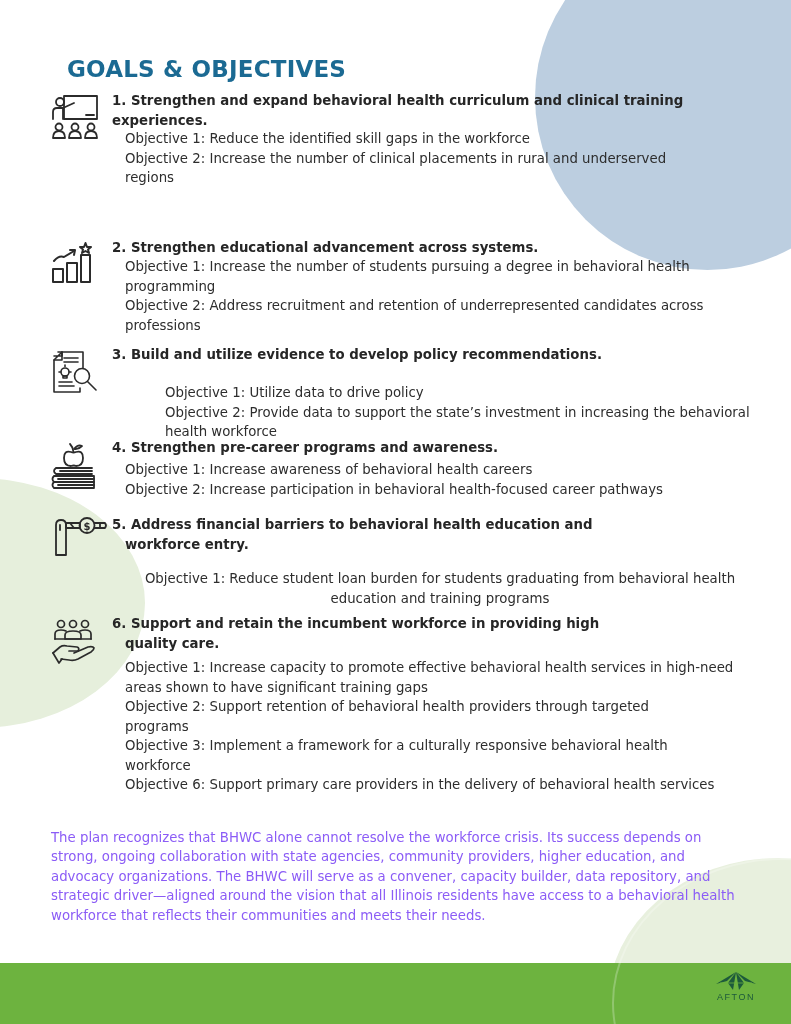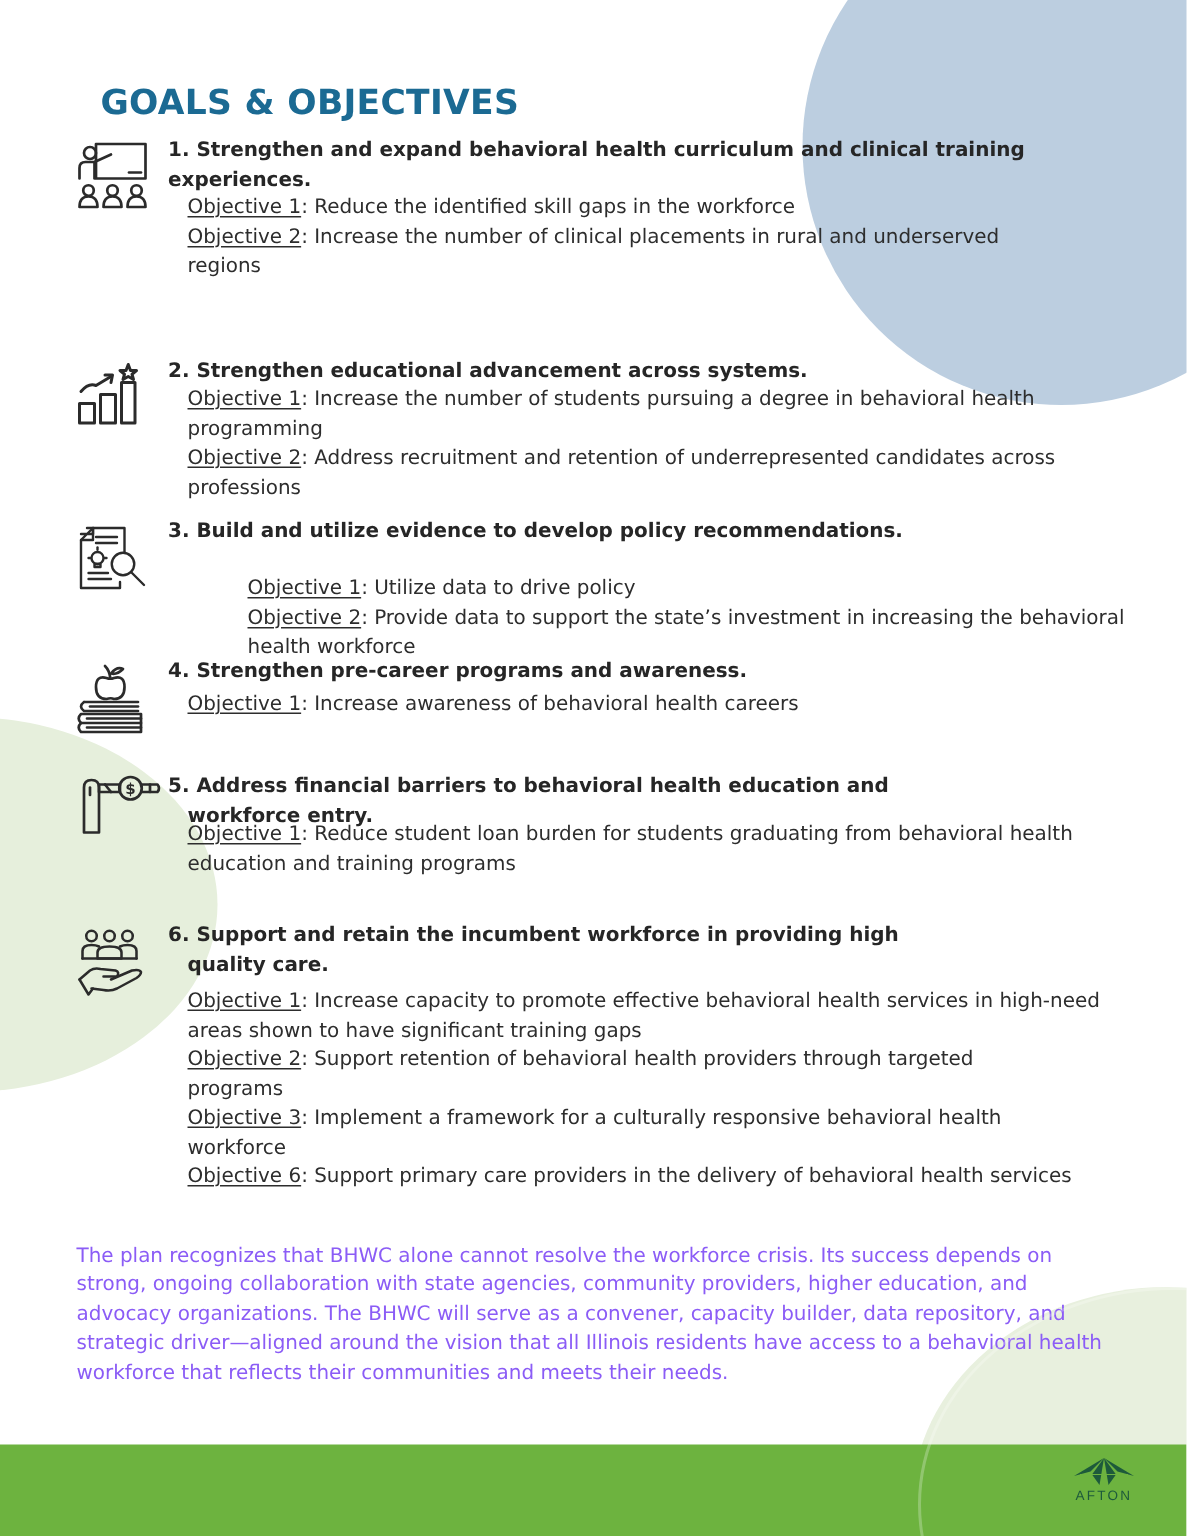--- a/index.html
+++ b/index.html
@@ -50,21 +50,21 @@
   .goal-title {
     position: absolute; left: 112px; width: 600px;
     font-weight: bold; font-size: 13.3px; line-height: 19.5px; color: #262626;
     margin: 0;
   }
   .goal-title .indent { display: block; padding-left: 13px; }
   .obj-list { position: absolute; left: 125px; width: 640px; margin: 0; padding: 0; list-style: none; }
   .obj {
     font-size: 13.3px; line-height: 19.5px; color: #2d2d2d; margin: 0;
   }
-  .obj .lbl { text-decoration: underline; text-underline-offset: 2px; }
+  .obj .lbl { text-underline-offset: 2px; }
   .closing {
     position: absolute; left: 51px; top: 828px; width: 700px; z-index: 2;
     font-size: 13.3px; line-height: 19.4px; color: #8b5cf6; margin: 0;
   }
 </style>
 </head>
 <body>
 
 <div class="bg-blue"></div>
 <div class="bg-green-left"></div>
@@ -156,41 +156,42 @@
       <path d="M10 31 H42"></path>
       <path d="M4 36 H44 V48 H4 Q1 45 4 42 Q1 39 4 36 Z"></path>
       <path d="M8 39 H44 M8 45 H44 M4 42 H44"></path>
     </svg>
   </div>
   <p class="goal-title" style="top:0;">
     <span>4. Strengthen pre-career programs and awareness.</span>
   </p>
   <ul class="obj-list" style="top:22px;">
     <li class="obj"><span class="lbl">Objective 1</span><span>: Increase awareness of behavioral health careers</span></li>
+    <li class="obj"><span class="lbl">Objective 2</span><span>: Increase participation in behavioral health-focused career pathways</span></li>
   </ul>
 </section>
 
 <section class="goal" style="top:515px;">
   <div class="goal-icon" style="top:0;height:44px;width:58px;left:52px;">
     <svg viewBox="0 0 58 44" fill="none" stroke="#2b2b2b" stroke-width="1.8" stroke-linecap="round" stroke-linejoin="round">
       <path d="M4 40 V10 Q4 5 9 5 Q14 5 14 10 V40 Z"></path>
       <line x1="8" y1="10" x2="8" y2="15"></line>
       <rect x="14" y="8" width="14" height="5"></rect>
       <line x1="18" y1="8" x2="22" y2="13"></line>
       <circle cx="35" cy="10.5" r="7.5"></circle>
       <text x="35" y="14.5" font-family="DejaVu Sans, sans-serif" font-size="10" font-weight="bold" fill="#2b2b2b" stroke="none" text-anchor="middle">$</text>
       <path d="M42.5 8 H53 Q55 10.5 53 13 H42.5"></path>
       <line x1="48" y1="8" x2="48" y2="13"></line>
     </svg>
   </div>
   <p class="goal-title" style="top:0;">
     <span>5. Address financial barriers to behavioral health education and</span>
     <span class="indent">workforce entry.</span>
   </p>
-  <ul class="obj-list" style="top:32px;width:630px;">
+  <ul class="obj-list" style="top:54px;width:630px;text-align:center;">
     <li class="obj"><span class="lbl">Objective 1</span><span>: Reduce student loan burden for students graduating from behavioral health education and training programs</span></li>
   </ul>
 </section>
 
 <section class="goal" style="top:614px;">
   <div class="goal-icon" style="top:3px;height:48px;">
     <svg viewBox="0 0 50 48" fill="none" stroke="#2b2b2b" stroke-width="1.7" stroke-linecap="round" stroke-linejoin="round">
       <circle cx="11" cy="7" r="3.5"></circle>
       <circle cx="23" cy="7" r="3.5"></circle>
       <circle cx="35" cy="7" r="3.5"></circle>

